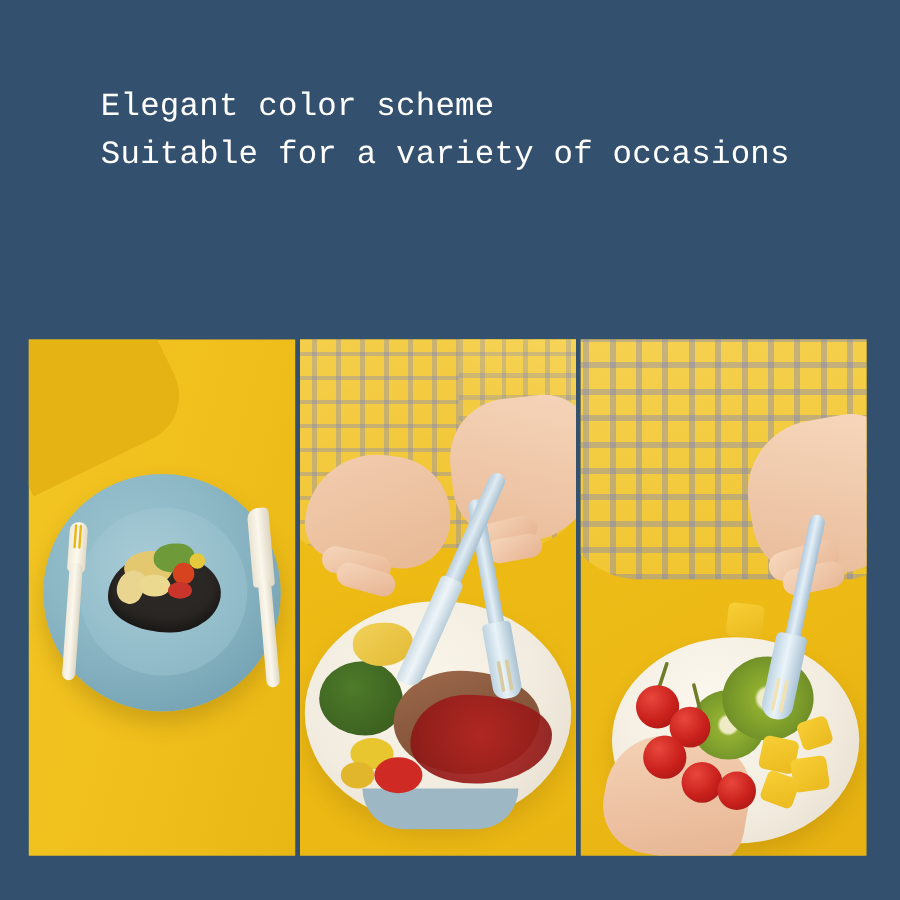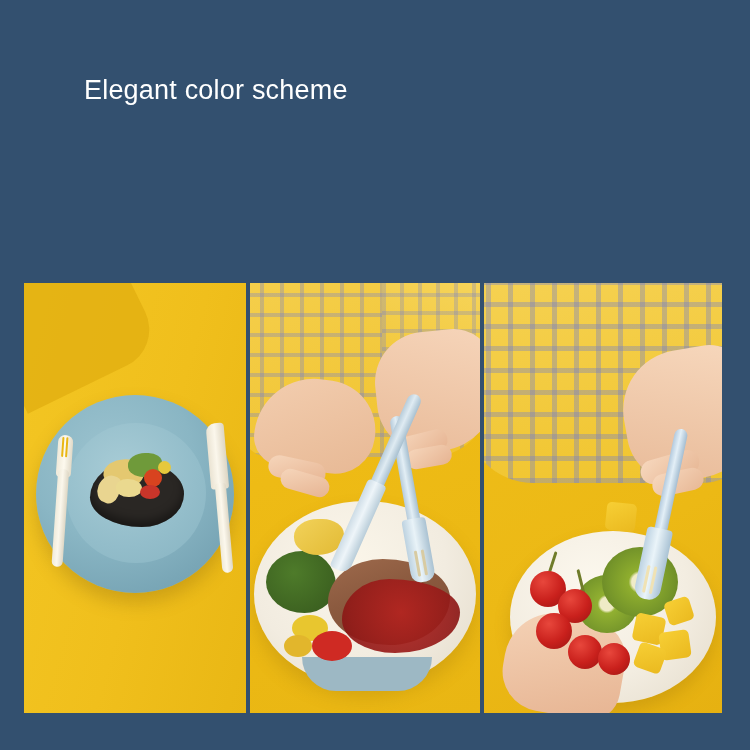--- a/index.html
+++ b/index.html
@@ -6,21 +6,21 @@
     margin: 0;
     padding: 0;
     background: #2f4b6e;
   }
   #page {
     position: relative;
     width: 750px;
     height: 750px;
     background: #33506f;
     overflow: hidden;
-    font-family: Liberation Sans, sans-serif;
+    font-family: Liberation Mono, monospace;
   }
 
   
   .headline {
     position: absolute;
     left: 84px;
     top: 70px;
     width: 600px;
   }
   .headline-line {
@@ -380,20 +380,21 @@
   .p3 .fork3 .t1 { left: 8px; }
   .p3 .fork3 .t2 { left: 15px; }
 </style>
 </head>
 <body>
 
 <div id="page">
 
   <div class="headline">
     <div class="headline-line">Elegant color scheme</div>
+    <div class="headline-line">Suitable for a variety of occasions</div>
   </div>
 
   <div class="photo-strip">
 
     <div class="photo p1">
       <div class="bg-yellow"></div>
       <div class="table-edge"></div>
       <div class="blue-plate">
         <div class="blue-plate-inner"></div>
       </div>

